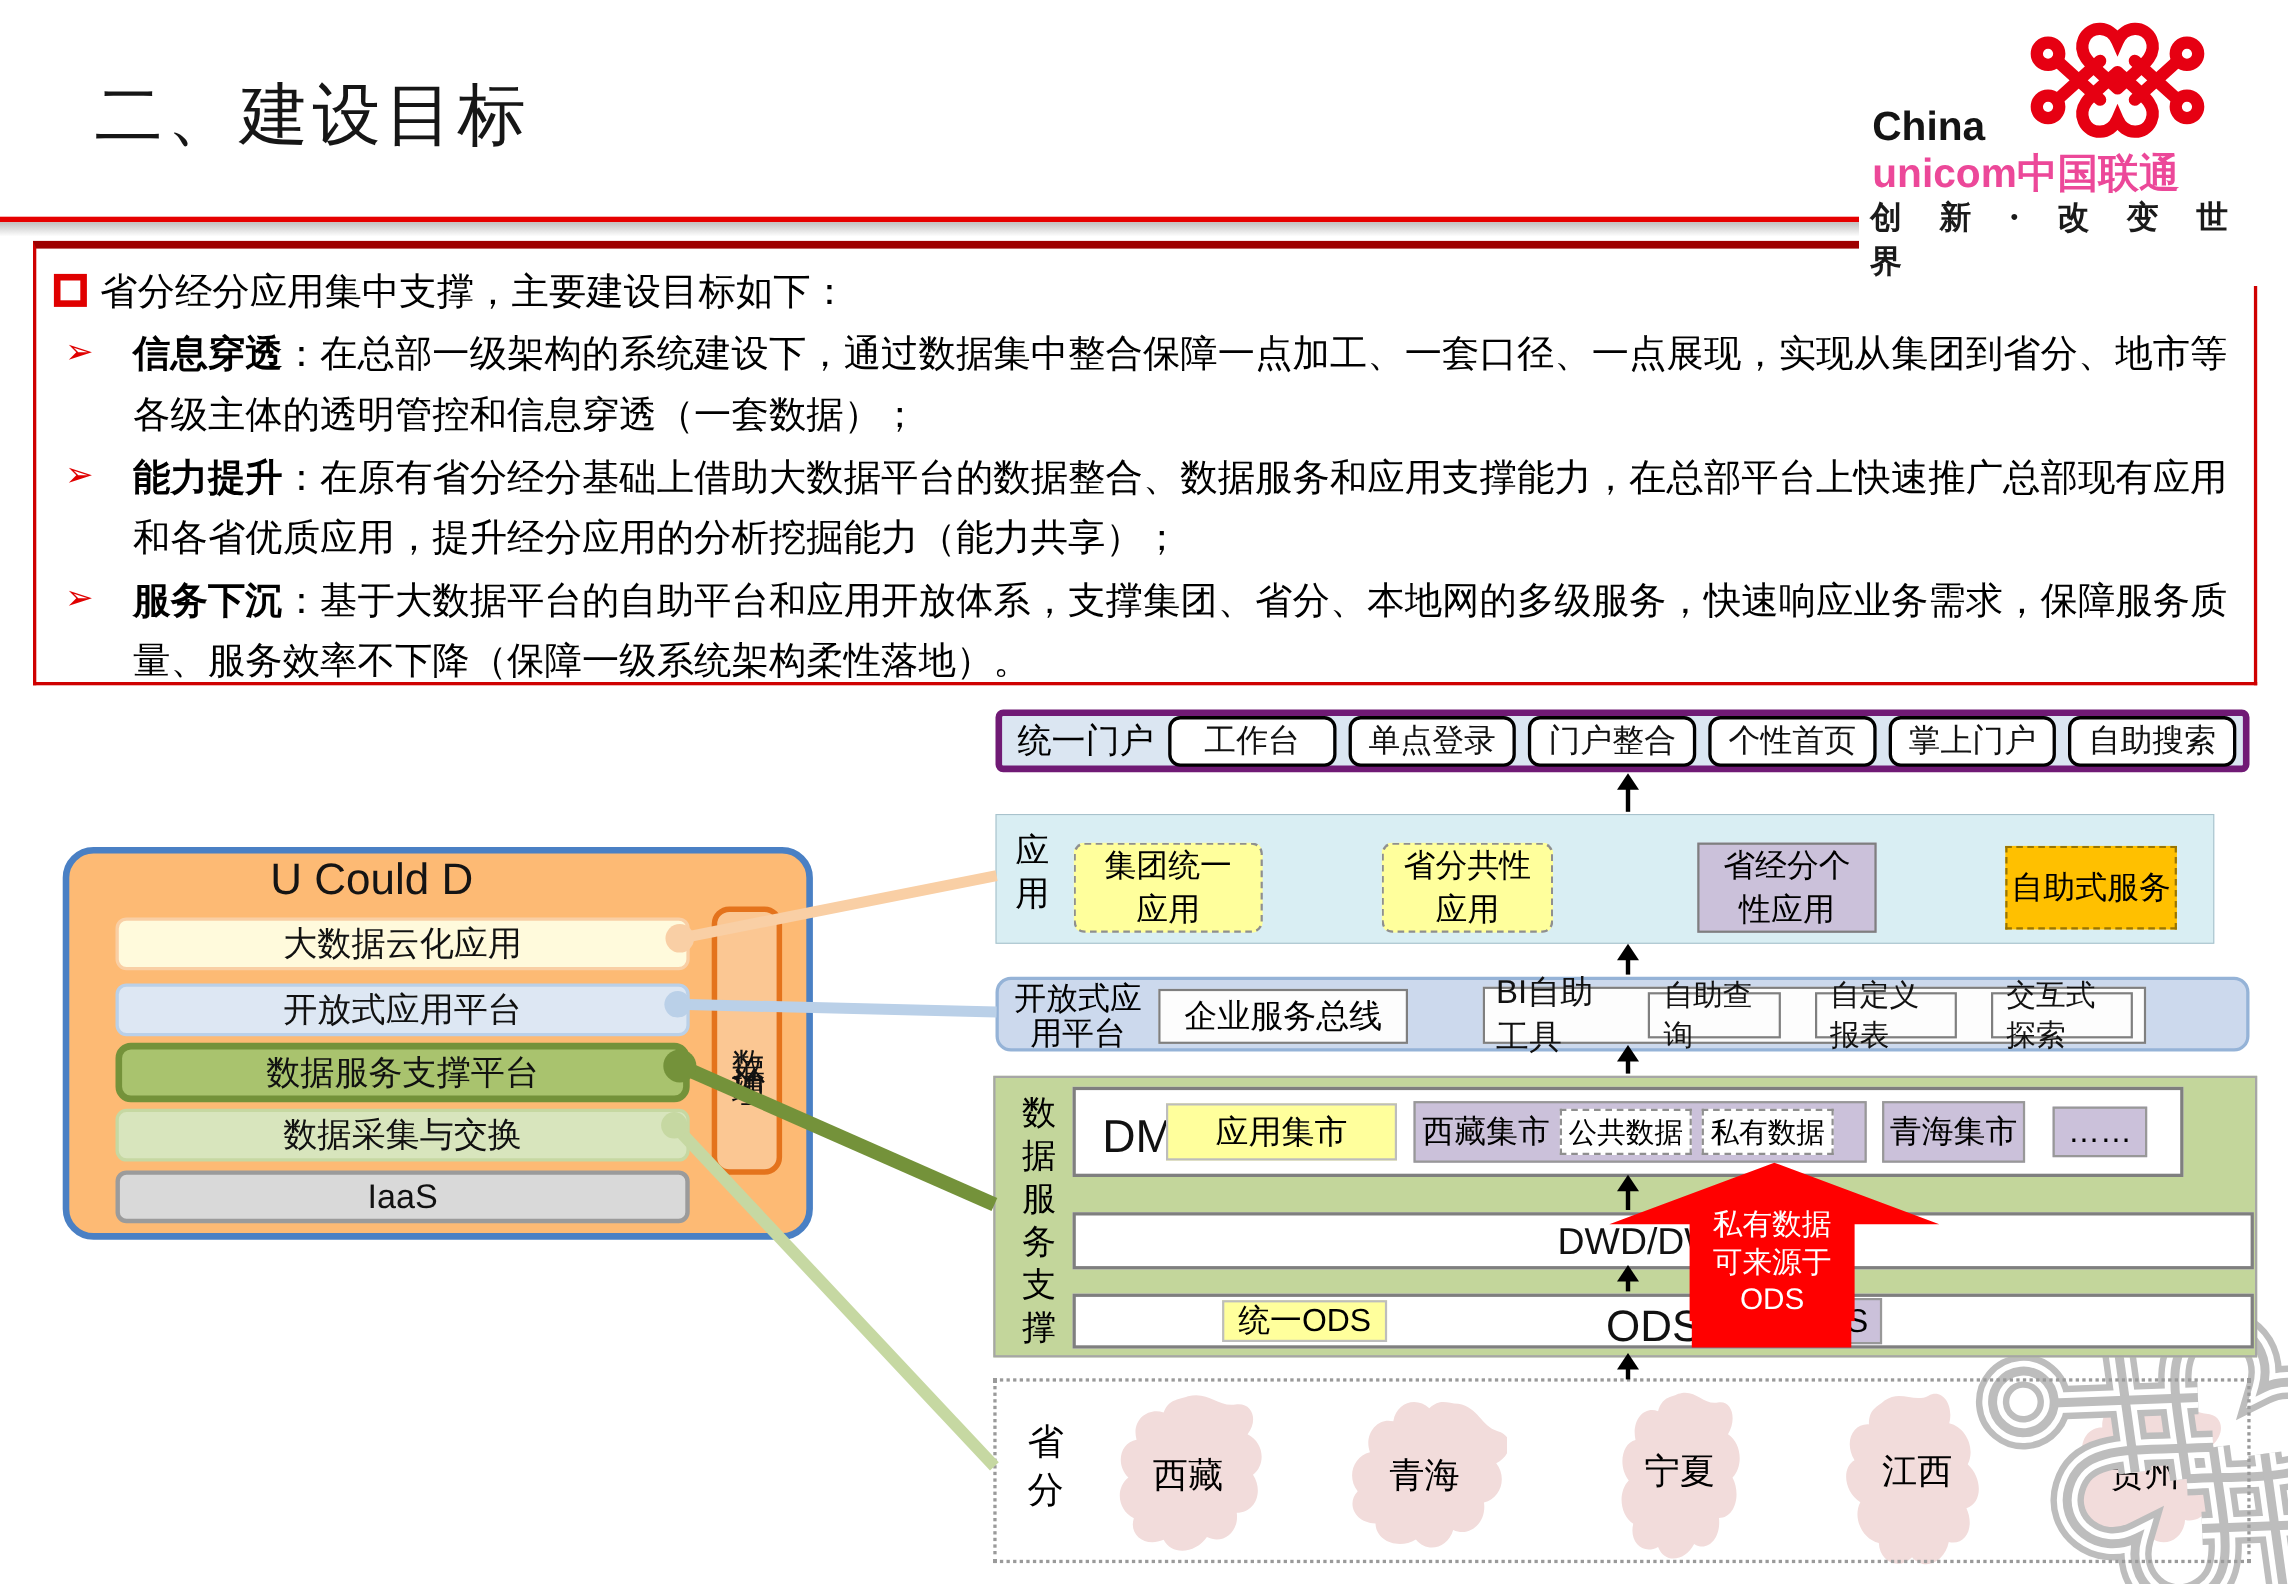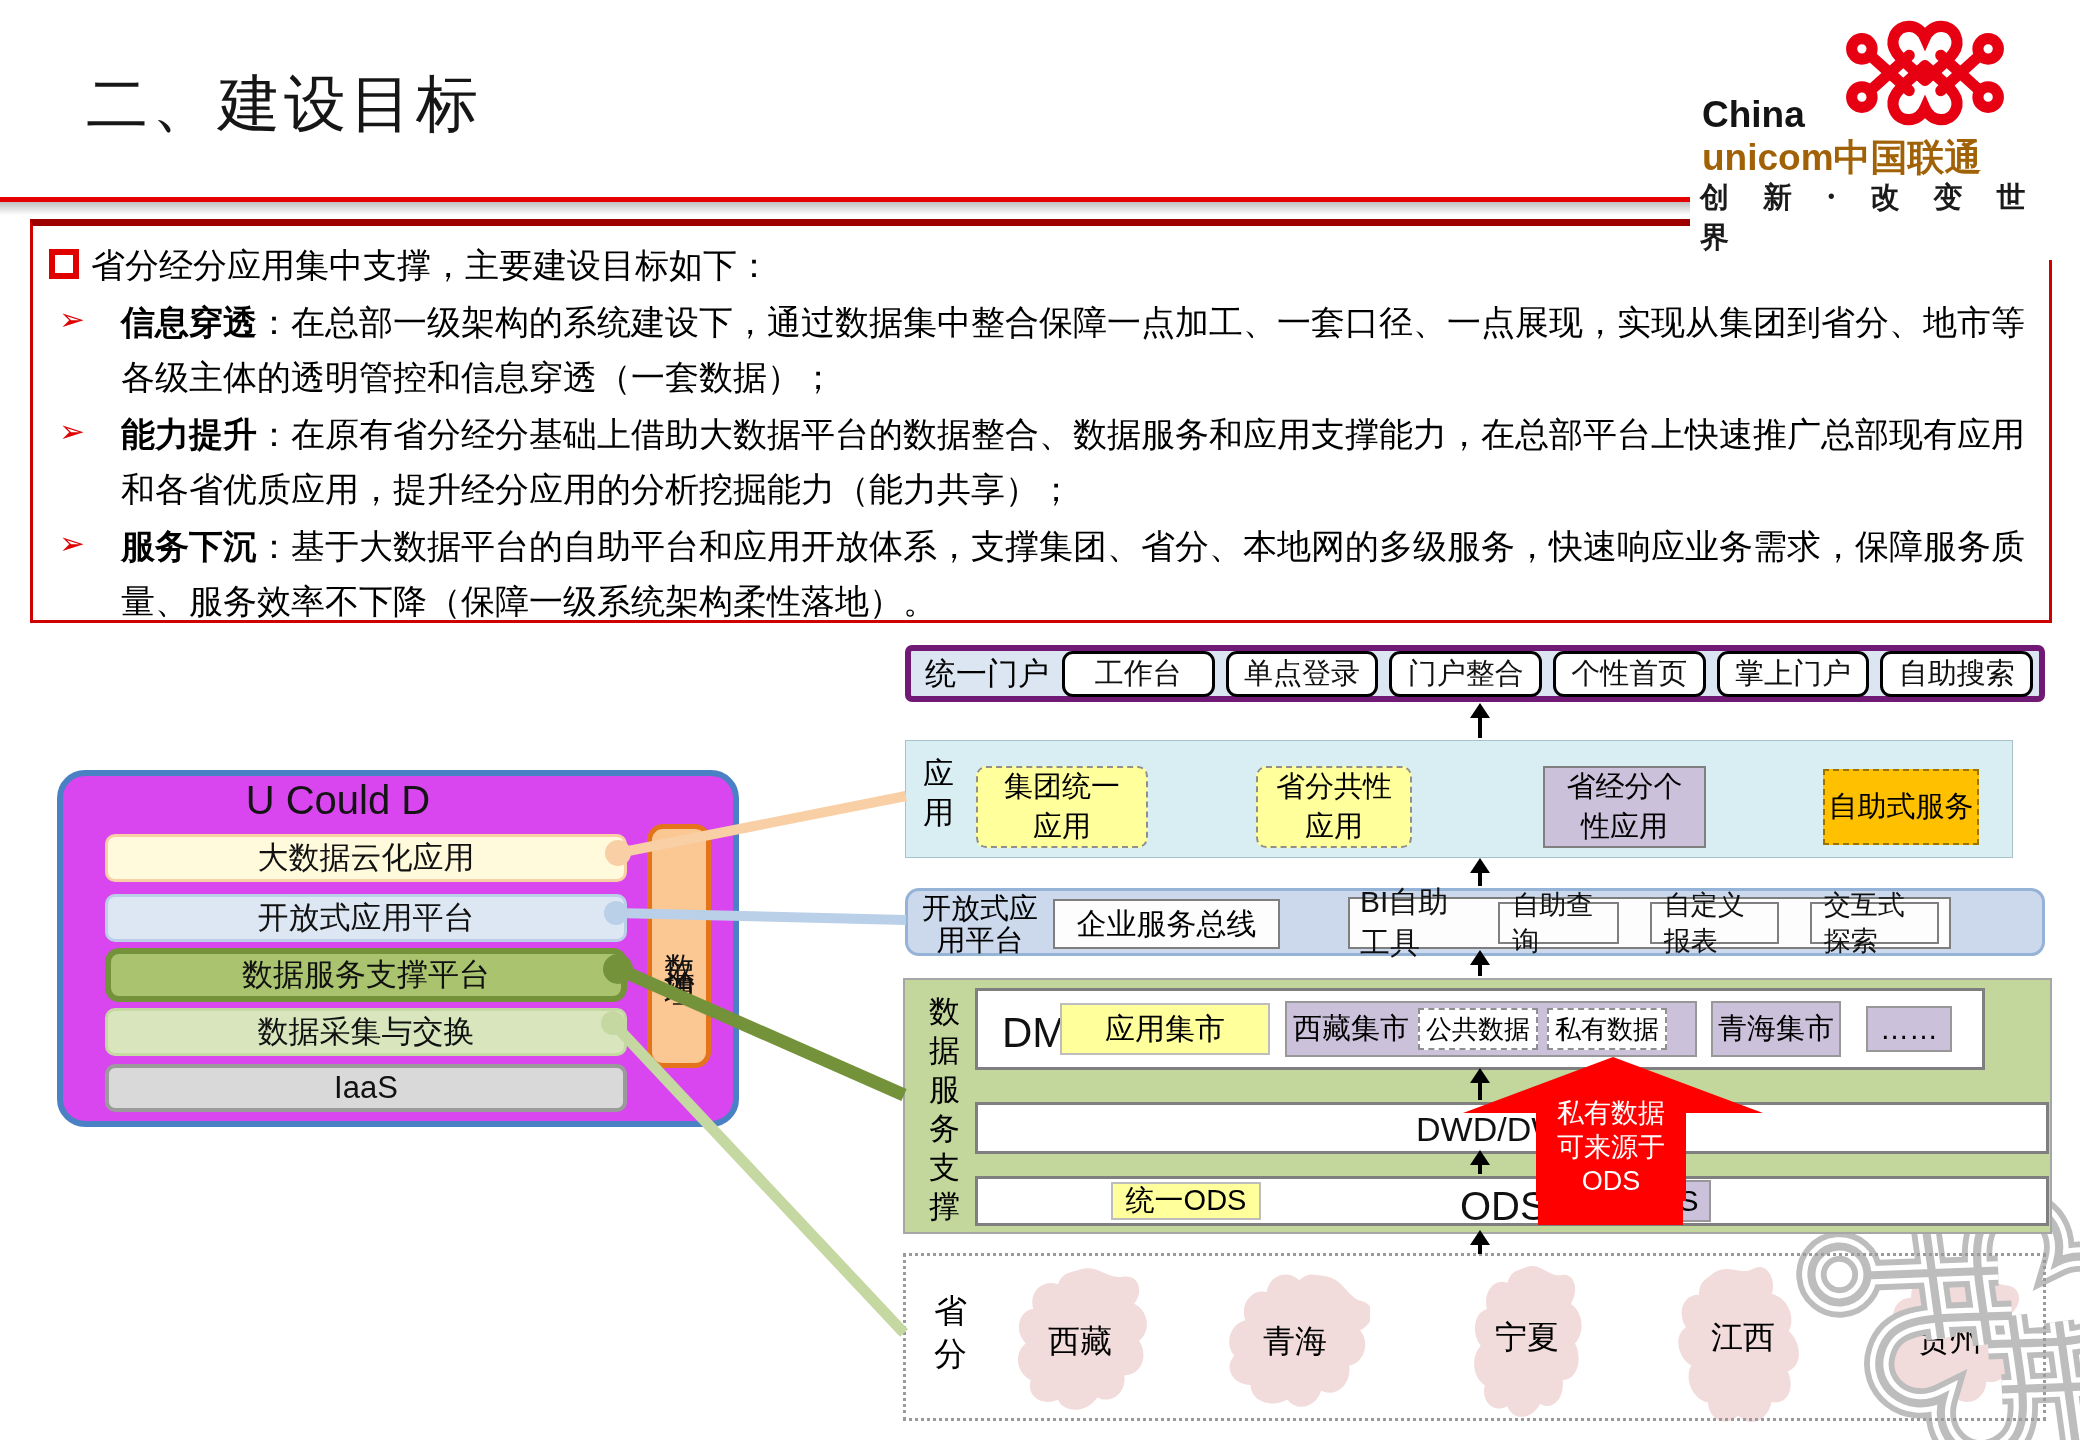--- a/index.html
+++ b/index.html
@@ -6,21 +6,21 @@
   .slide{position:relative;width:2080px;height:1440px;background:#fff;overflow:hidden;
          font-family:"Liberation Sans", sans-serif;color:#111;}
   .abs{position:absolute;}
 
   
   .page-title{left:86px;top:62px;font-size:62px;font-weight:500;letter-spacing:4px;color:#161616;}
   .head-rule{left:0;top:197px;width:2080px;height:5px;background:#e60000;}
   .head-rule-shadow{left:0;top:202px;width:2080px;height:13px;
       background:linear-gradient(#bfbfbf,rgba(255,255,255,0));}
   .brand{left:1702px;top:96px;font-size:37px;font-weight:bold;color:#141414;line-height:1.0;letter-spacing:0px;}
-  .brand2{left:1702px;top:133px;font-size:37px;font-weight:bold;color:#a16207;}
+  .brand2{left:1702px;top:133px;font-size:37px;font-weight:bold;color:#ec4899;}
   .slogan{left:1690px;top:176px;background:#fff;padding:2px 10px;font-family:"DejaVu Serif","Liberation Serif",serif;
       font-size:29px;font-weight:bold;letter-spacing:12px;color:#1a1a1a;z-index:4;}
 
   
   .goals-box{left:30px;top:219px;width:2016px;height:394px;background:#fff;
       border:3px solid #cf0000;border-top:7px solid #9e0000;z-index:2;}
   .goals-inner{position:absolute;left:14px;top:8px;right:14px;font-size:34px;line-height:1.62;color:#000;}
   .intro-row{position:relative;padding-left:44px;margin:4px 0 2px 0;}
   .intro-sq{position:absolute;left:2px;top:11px;width:18px;height:18px;border:6px solid #e00000;background:#fff;}
   .bullet{position:relative;padding-left:74px;margin:2px 0 0 0;}
@@ -75,21 +75,21 @@
       font-size:27px;line-height:1.25;padding:3px 0;z-index:4;}
 
   
   .provs{left:903px;top:1253px;width:1143px;height:168px;border:3px dotted #9a9a9a;box-sizing:border-box;z-index:2;}
   .provs .layer-label{position:absolute;left:28px;top:34px;width:36px;line-height:1.3;font-size:33px;}
   .prov{position:absolute;width:150px;height:160px;top:-5px;}
   .prov svg{position:absolute;left:0;top:0;}
   .prov span{position:absolute;left:0;right:0;top:58px;text-align:center;font-size:32px;color:#000;}
 
   
-  .ustack{left:57px;top:770px;width:682px;height:357px;background:#d946ef;border:6px solid #4a80c4;
+  .ustack{left:57px;top:770px;width:682px;height:357px;background:#fdba74;border:6px solid #4a80c4;
       border-radius:28px;box-sizing:border-box;z-index:2;}
   .ustack h2{position:absolute;left:0;right:120px;top:2px;margin:0;text-align:center;
       font-size:40px;font-weight:500;color:#141414;font-family:"Liberation Sans",sans-serif;}
   .ulayer{position:absolute;left:42px;width:522px;border-radius:10px;display:flex;align-items:center;
       justify-content:center;font-size:31px;box-sizing:border-box;}
   .gov{position:absolute;left:584px;top:48px;width:64px;height:244px;background:#fbc793;
       border:5px solid #e4731c;border-radius:16px;display:flex;align-items:center;justify-content:center;
       font-size:30px;box-sizing:border-box;}
 
   .conn-svg{left:0;top:0;z-index:3;pointer-events:none;}

